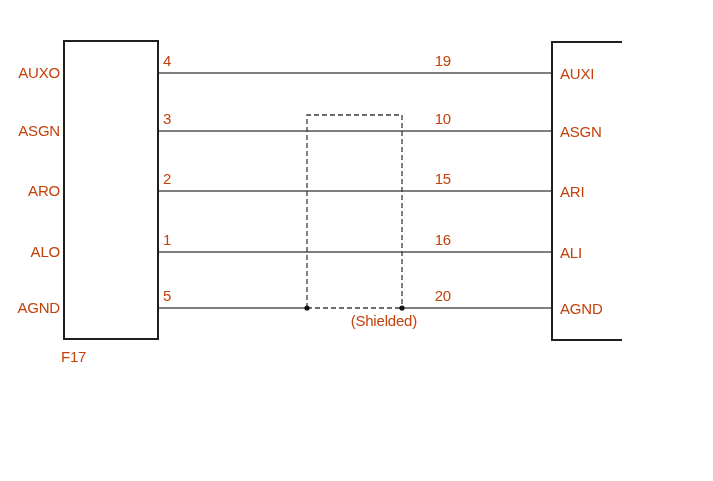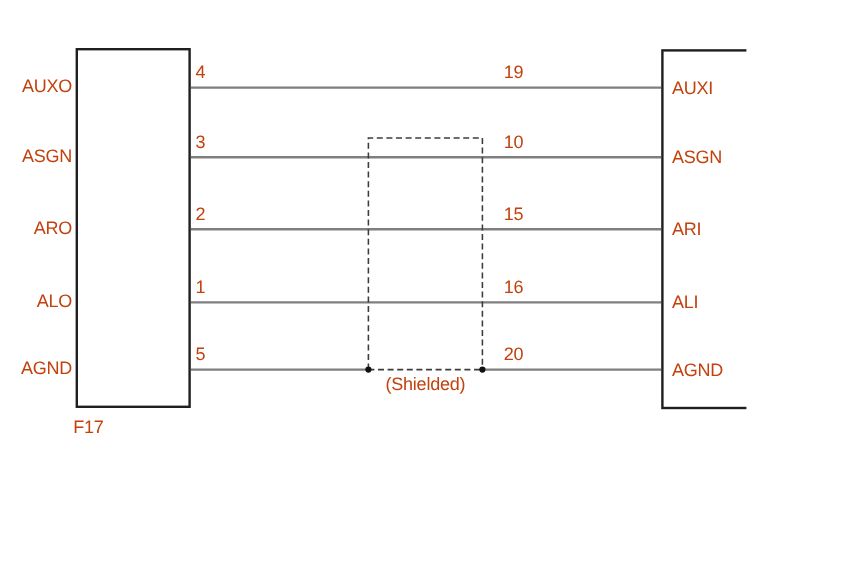--- a/index.html
+++ b/index.html
@@ -22,34 +22,34 @@
   .box-right{left:551px;top:41px;width:96px;height:300px;}
   .txt{
     position:absolute;
     font-size:15px;
     line-height:16px;
     white-space:nowrap;
     letter-spacing:-0.2px;
   }
   .pin-label-left{right:562px;text-align:right;}
   .pin-num-left{left:163px;}
-  .pin-num-right{right:186px;}
+  .pin-num-right{right:171px;}
   .pin-label-right{left:560px;}
   .footer{
     position:absolute;
     font-size:15px;
     line-height:18px;
     letter-spacing:-0.2px;
   }
   .footer-left{left:49px;top:348px;width:210px;margin-left:12px;}
   .footer-right{left:544px;top:349px;width:158px;}
   .footer .name{white-space:normal;}
   .shield-label{
     left:292px;top:313px;width:125px;
-    text-align:center;white-space:nowrap;
+    text-align:right;white-space:nowrap;
   }
 </style>
 </head>
 <body>
 
 <div class="canvas">
 
   <svg class="overlay" viewBox="0 0 713 481" xmlns="http://www.w3.org/2000/svg">
     <line x1="158" y1="73" x2="552" y2="73" stroke="#7f7f7f" stroke-width="2"></line>
     <line x1="158" y1="131" x2="552" y2="131" stroke="#7f7f7f" stroke-width="2"></line>

